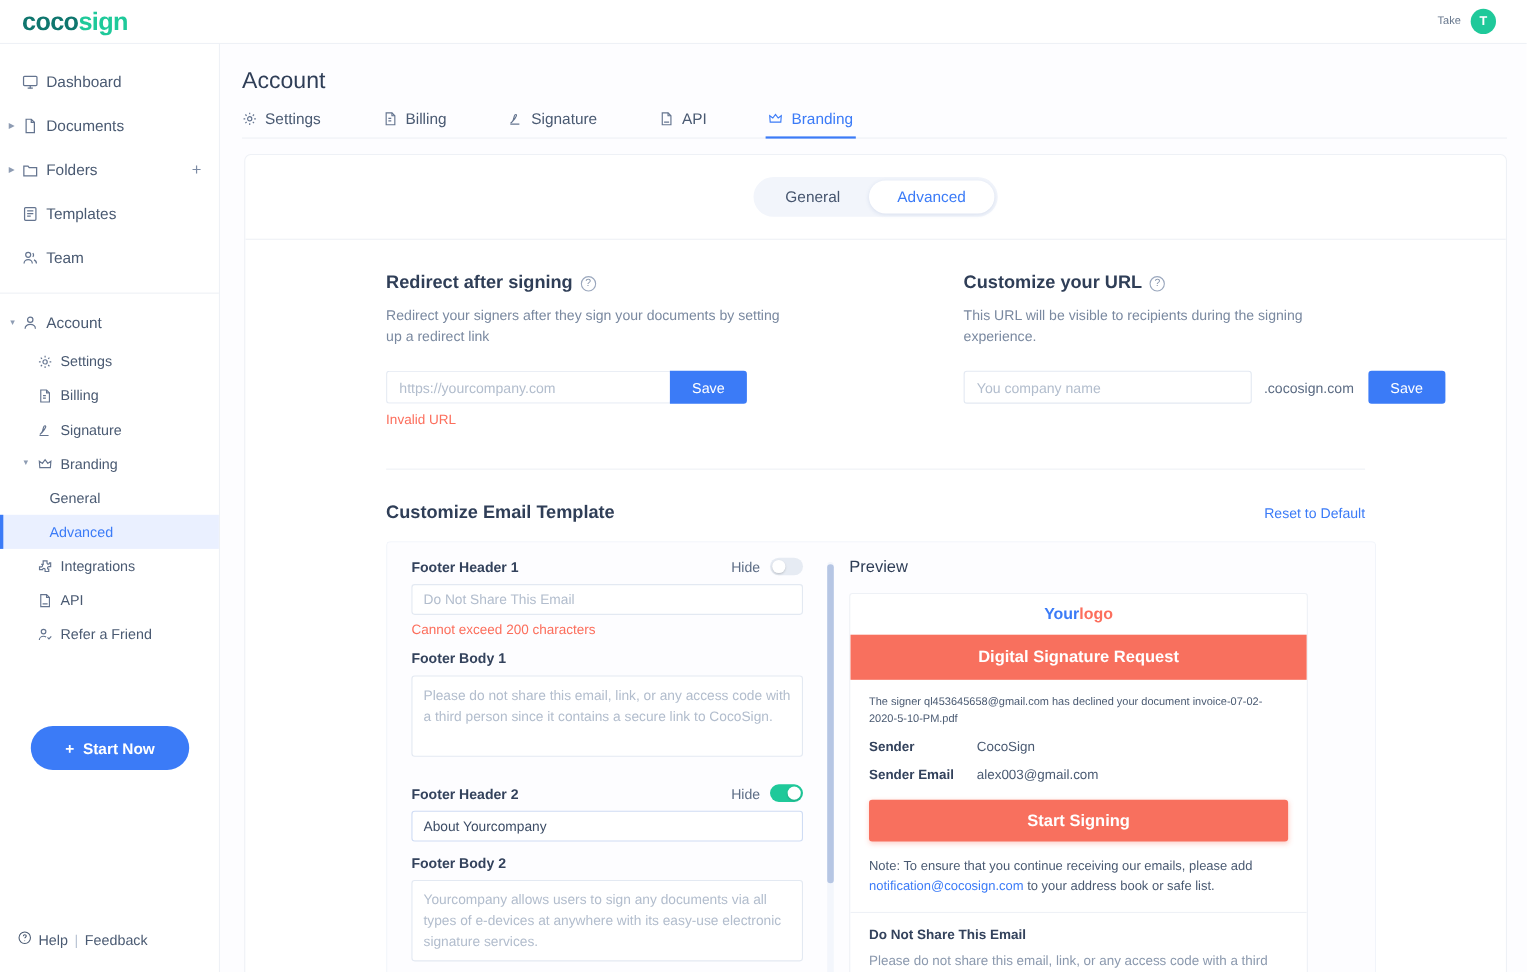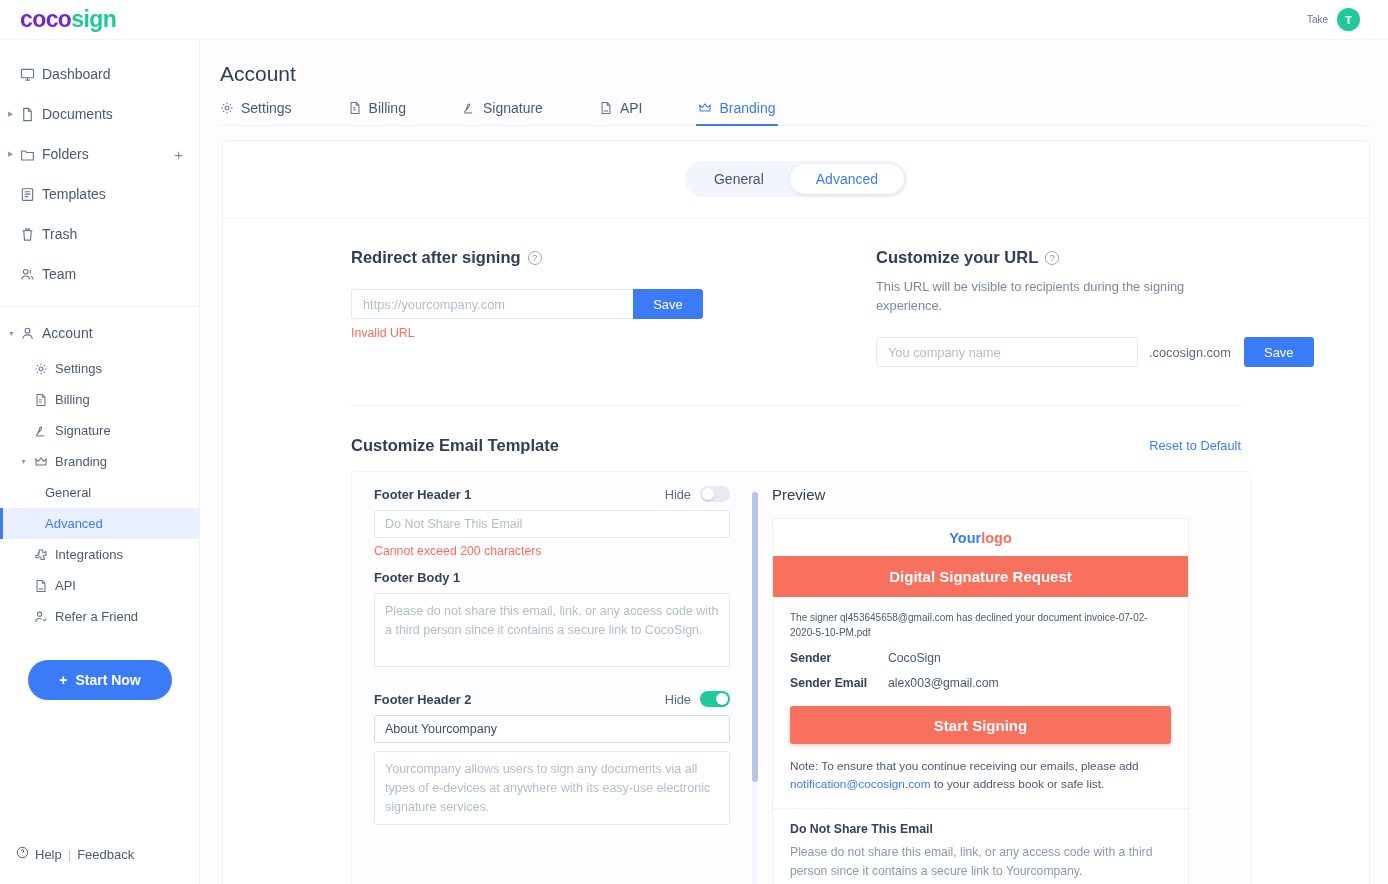--- a/index.html
+++ b/index.html
@@ -14,21 +14,21 @@
 
   
   .topbar {
     position: absolute; top: 0; left: 0; width: 1388px; height: 40px;
     background: #fff; border-bottom: 1px solid #eef1f6;
     display: flex; align-items: center; justify-content: space-between;
   }
   .logo {
     margin-left: 20px; font-size: 23px; font-weight: bold; letter-spacing: -0.6px;
   }
-  .logo .c1 { color: #6d28d9; }
+  .logo .c1 { color: #0f766e; }
   .logo .c2 { color: #1fc99a; }
   .user-area { display: flex; align-items: center; gap: 9px; margin-right: 28px; }
   .user-name { font-size: 10px; color: #66768c; }
   .avatar {
     width: 23px; height: 23px; border-radius: 50%;
     background: #1fc99a; color: #fff; font-size: 11.5px; font-weight: bold;
     display: flex; align-items: center; justify-content: center;
   }
 
   
@@ -142,21 +142,21 @@
   .sec-desc {
     margin-top: 11px; font-size: 12.8px; color: #7a89a0; line-height: 1.45; max-width: 360px;
   }
   .input-row { margin-top: 22px; display: flex; align-items: center; }
   .txt-input {
     height: 30px; border: 1px solid #e3e9f2; border-radius: 3px;
     padding: 0 11px; font-size: 12.8px; color: #3d4d66;
     font-family: "Liberation Sans", sans-serif; outline: none; background: #fff;
   }
   .txt-input::placeholder { color: #b2bdcd; }
-  .redirect-input { width: 282px; border-right: none; border-radius: 3px 0 0 3px; }
+  .redirect-input { width: 258px; border-right: none; border-radius: 3px 0 0 3px; }
   .btn-save {
     width: 70px; height: 30px; background: #3b7bf7; color: #fff; border: none;
     border-radius: 3px; font-size: 13px; cursor: pointer;
     font-family: "Liberation Sans", sans-serif;
   }
   .redirect-save { border-radius: 0 3px 3px 0; }
   .err-text { margin-top: 7px; font-size: 12.3px; color: #fc6e5c; }
   .url-input { width: 262px; }
   .url-suffix { font-size: 12.8px; color: #5a6a82; margin: 0 13px 0 11px; }
 
@@ -306,29 +306,20 @@
             <rect x="2.5" y="1.8" width="11" height="12.4" rx="1"></rect>
             <path d="M5 5h6M5 7.6h6M5 10.2h3.5"></path>
           </svg>
       </span>
       <span>Templates</span>
     </div>
     <div class="nav-item">
       <span class="caret"></span>
       <span class="nico">
         <svg width="15" height="15" viewBox="0 0 16 16" fill="none" stroke="currentColor" stroke-width="1.2">
-            <path d="M2.6 4h10.8M6 4V2.3h4V4M4 4l.8 10h6.4L12 4"></path>
-          </svg>
-      </span>
-      <span>Trash</span>
-    </div>
-    <div class="nav-item">
-      <span class="caret"></span>
-      <span class="nico">
-        <svg width="15" height="15" viewBox="0 0 16 16" fill="none" stroke="currentColor" stroke-width="1.2">
             <circle cx="6" cy="5" r="2.4"></circle>
             <path d="M2 13.4c0-2.2 1.8-3.8 4-3.8s4 1.6 4 3.8"></path>
             <path d="M10.4 3.3a2.4 2.4 0 010 3.6M11.6 9.9c1.4.5 2.4 1.8 2.4 3.5"></path>
           </svg>
       </span>
       <span>Team</span>
     </div>
   </div>
 
   <div class="nav-divider"></div>
@@ -497,20 +488,21 @@
     </div>
     <div class="seg-divider"></div>
 
     <div class="two-col">
 
       <div class="col">
         <div class="sec-title">
           <span>Redirect after signing</span>
           <span class="qmark">?</span>
         </div>
+        <div class="sec-desc">Redirect your signers after they sign your documents by setting up a redirect link</div>
         <div class="input-row">
           <input class="txt-input redirect-input" type="text" placeholder="https://yourcompany.com" style="">
           <button class="btn-save redirect-save">Save</button>
         </div>
         <div class="err-text">Invalid URL</div>
       </div>
 
       <div class="col col2">
         <div class="sec-title">
           <span>Customize your URL</span>
@@ -556,20 +548,21 @@
           <span>Footer Header 2</span>
           <span class="hide-row">
             <span class="hide-label">Hide</span>
             <span class="toggle on">
                 <span class="knob"></span>
               </span>
           </span>
         </div>
         <input class="fld-input filled" type="text" value="About Yourcompany" style="">
 
+        <div class="fld-label2">Footer Body 2</div>
         <textarea class="fld-area" placeholder="Yourcompany allows users to sign any documents via all types of e-devices at anywhere with its easy-use electronic signature services." style=""></textarea>
       </div>
 
       <div class="scroll-track">
         <div class="scroll-thumb"></div>
       </div>
 
       <div class="preview-pane">
         <div class="preview-title">Preview</div>
         <div class="mail">

